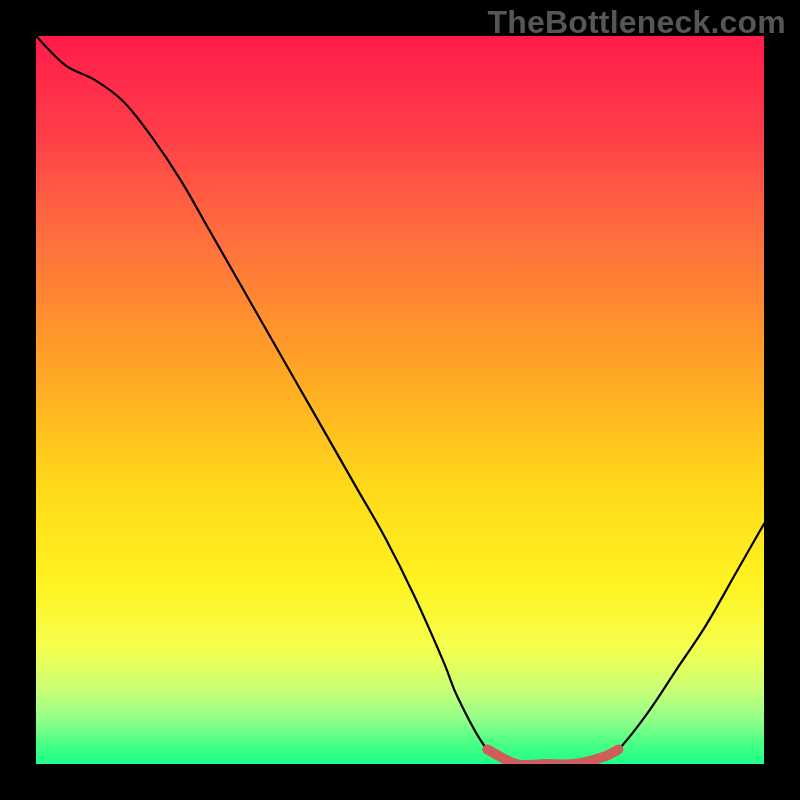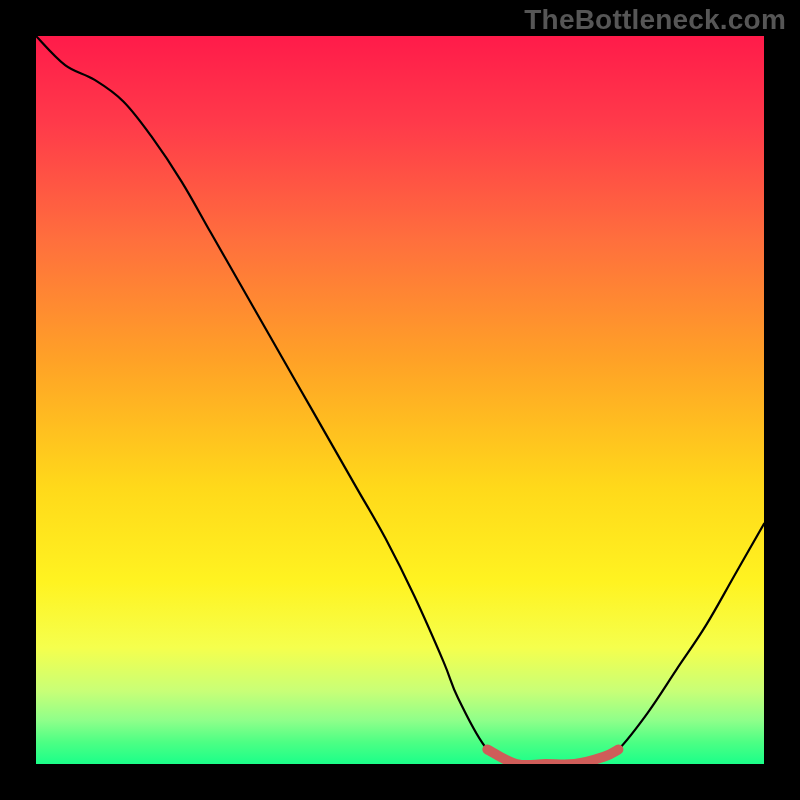--- a/index.html
+++ b/index.html
@@ -8,21 +8,21 @@
     position: relative;
     width: 800px;
     height: 800px;
     background: #000;
   }
   .watermark {
     position: absolute;
     top: 4px;
     right: 14px;
     font-family: Arial, Helvetica, sans-serif;
-    font-size: 28px;
+    font-size: 32px;
     font-weight: 600;
     color: #565656;
     letter-spacing: 0.2px;
   }
   .plot-area {
     position: absolute;
     left: 36px;
     top: 36px;
     width: 728px;
     height: 728px;

